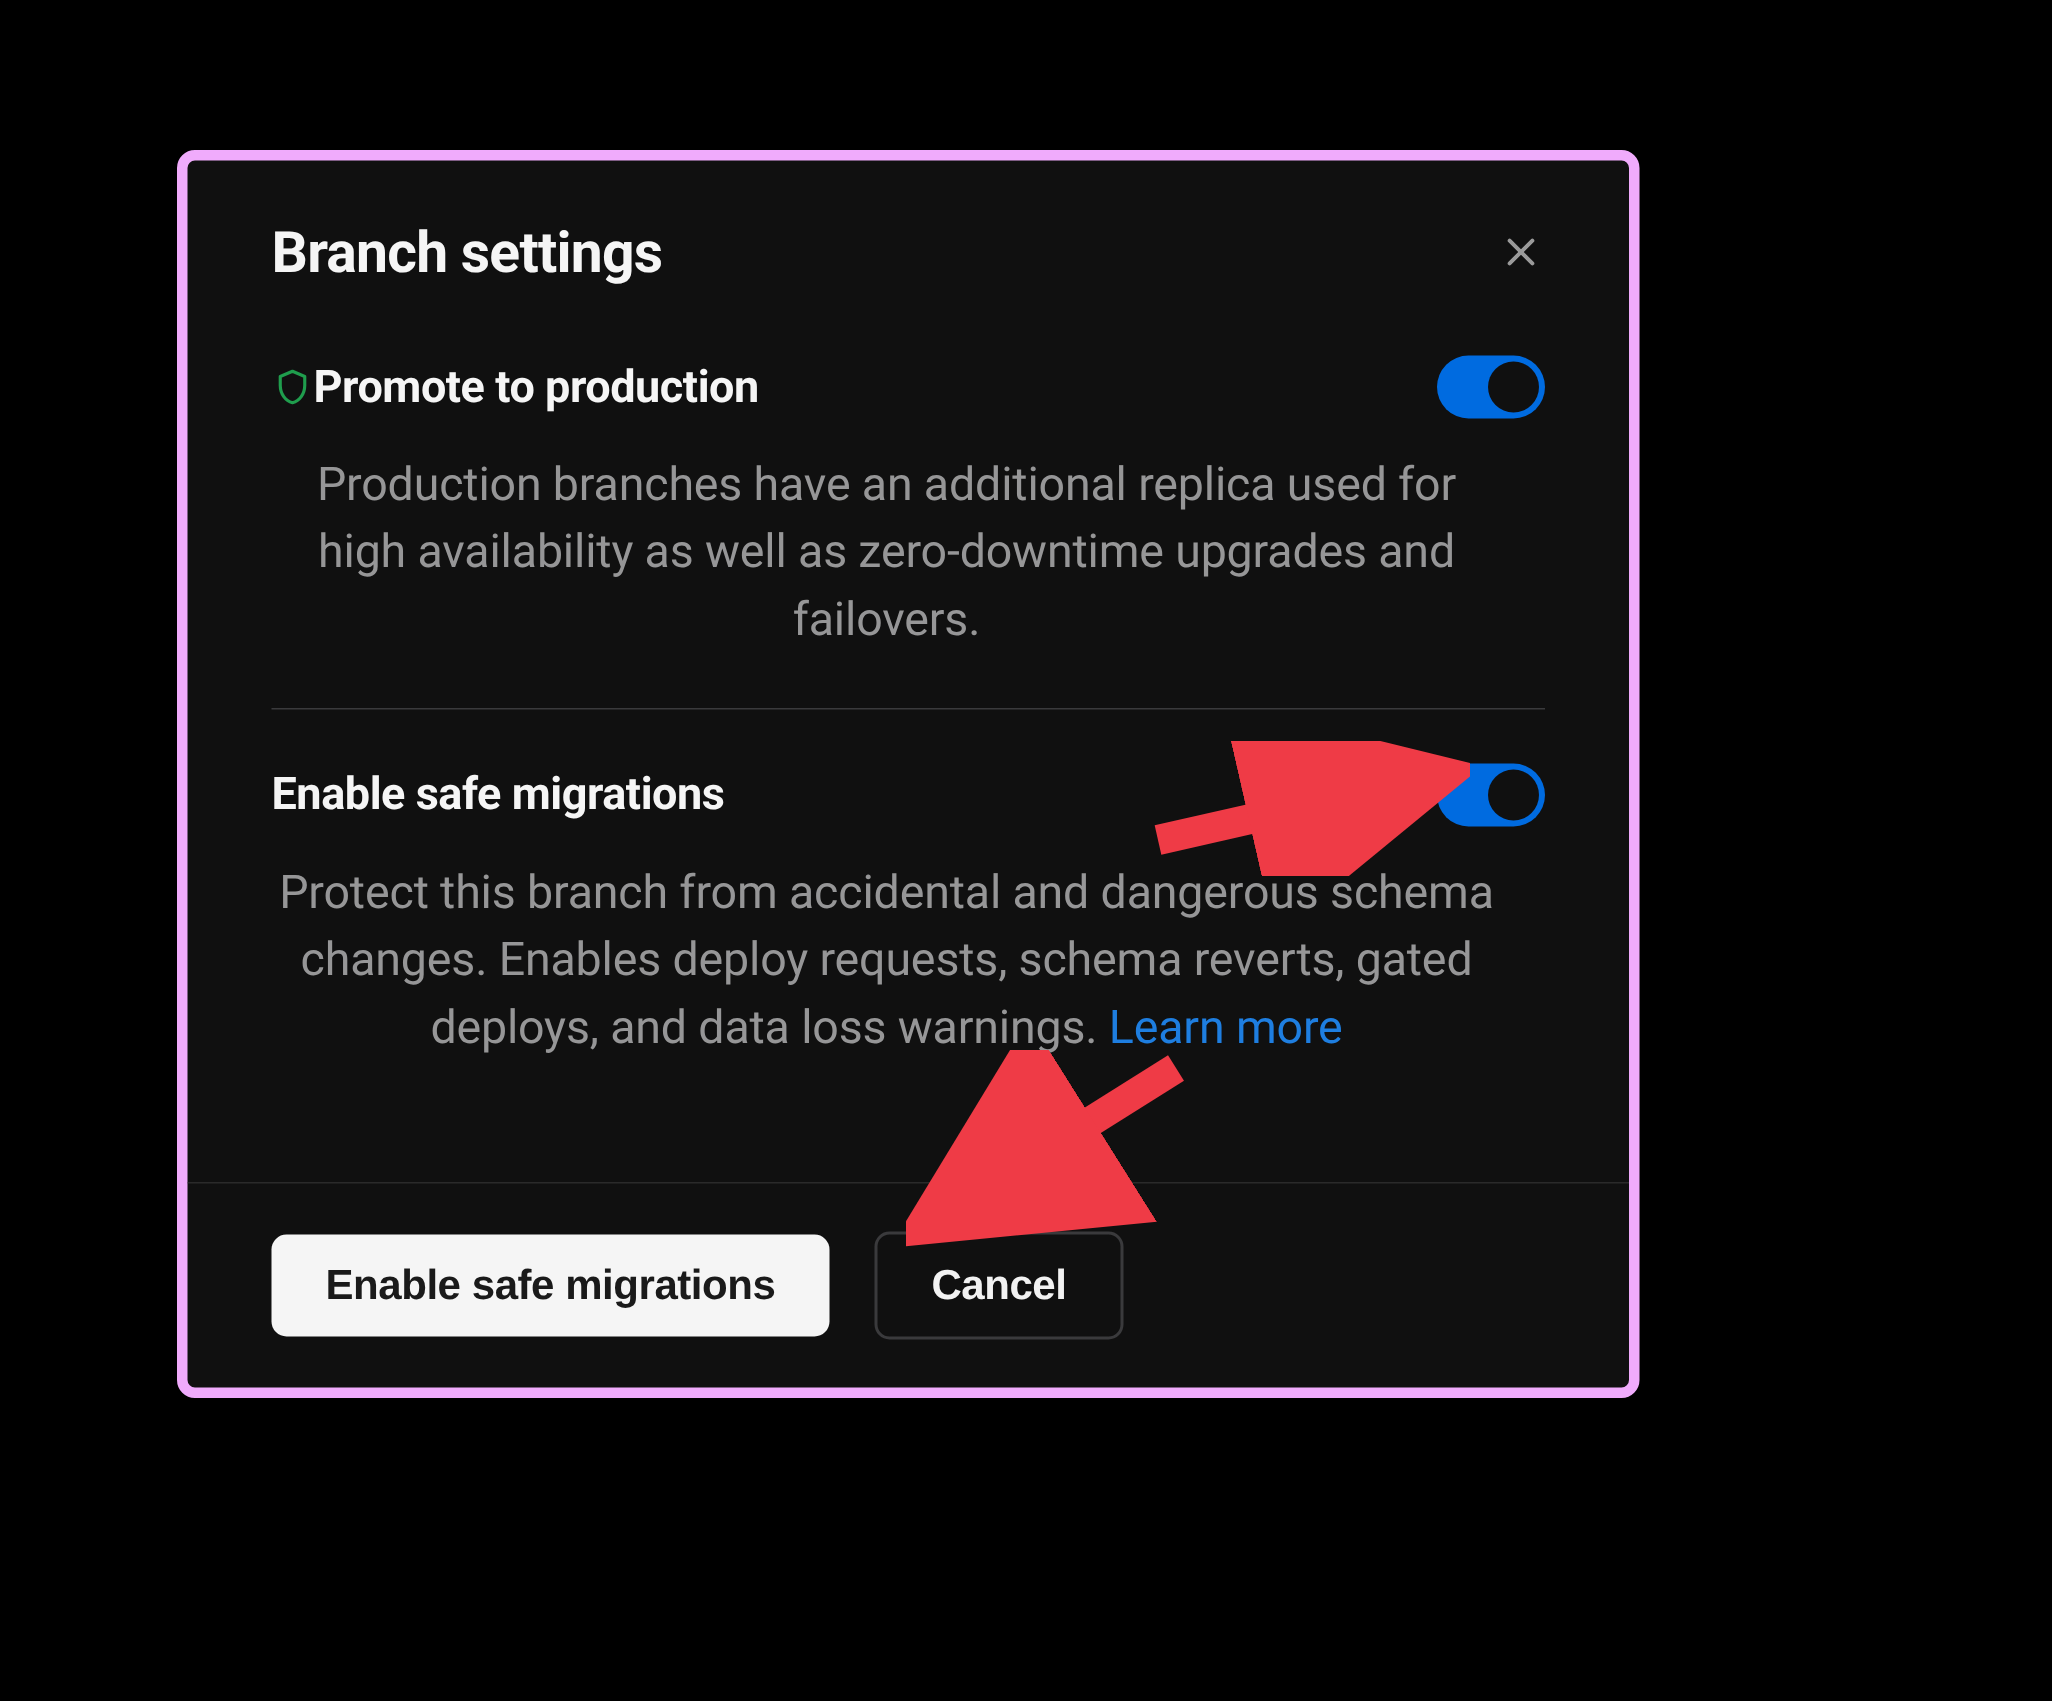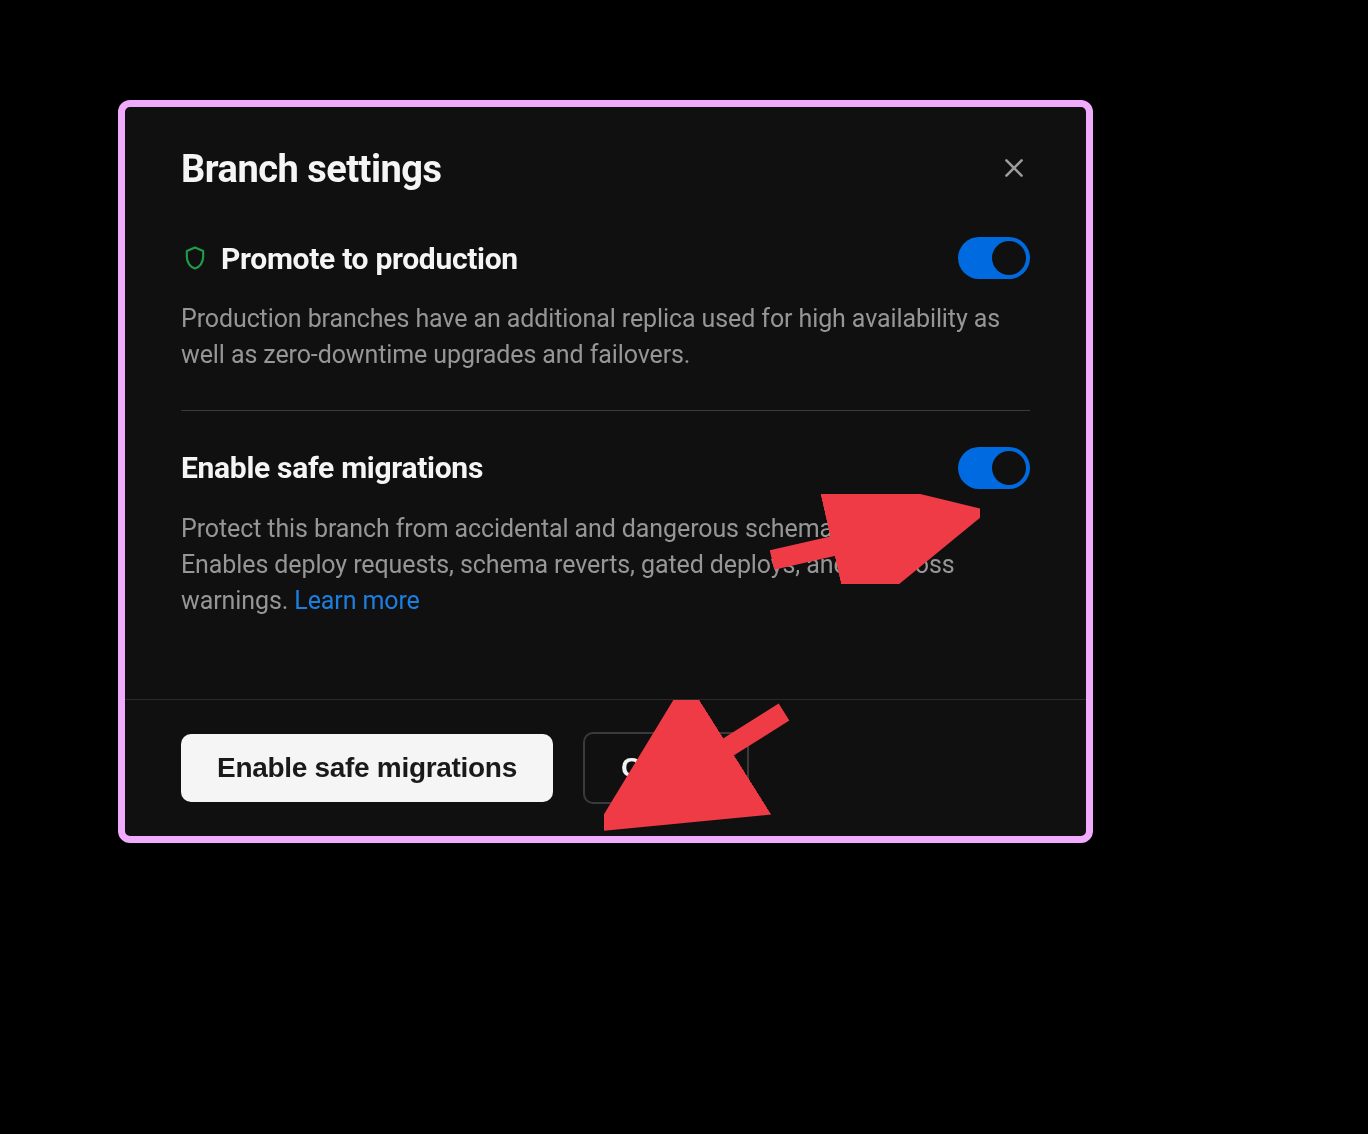--- a/index.html
+++ b/index.html
@@ -58,21 +58,20 @@
     }
     .setting-row {
       display: flex;
       align-items: center;
       justify-content: space-between;
       margin-bottom: 22px;
     }
     .setting-title-wrap {
       display: flex;
       align-items: center;
-      gap: 12px;
     }
     .shield-icon svg {
       width: 28px;
       height: 28px;
       display: block;
     }
     .setting-title {
       color: #f5f5f5;
       font-size: 30px;
       font-weight: 700;
@@ -91,24 +90,25 @@
       position: absolute;
       right: 4px;
       top: 4px;
       width: 34px;
       height: 34px;
       border-radius: 50%;
       background: #101010;
     }
     .setting-desc {
       color: #969697;
-      font-size: 25px;
+      font-size: 31px;
       line-height: 1.45;
       letter-spacing: -0.1px;
       max-width: 820px;
+      text-align: center;
     }
     .link {
       color: #1e7ee0;
       cursor: pointer;
     }
     .modal-footer {
       border-top: 1px solid #2a2a2a;
       padding: 32px 56px;
       display: flex;
       gap: 30px;

